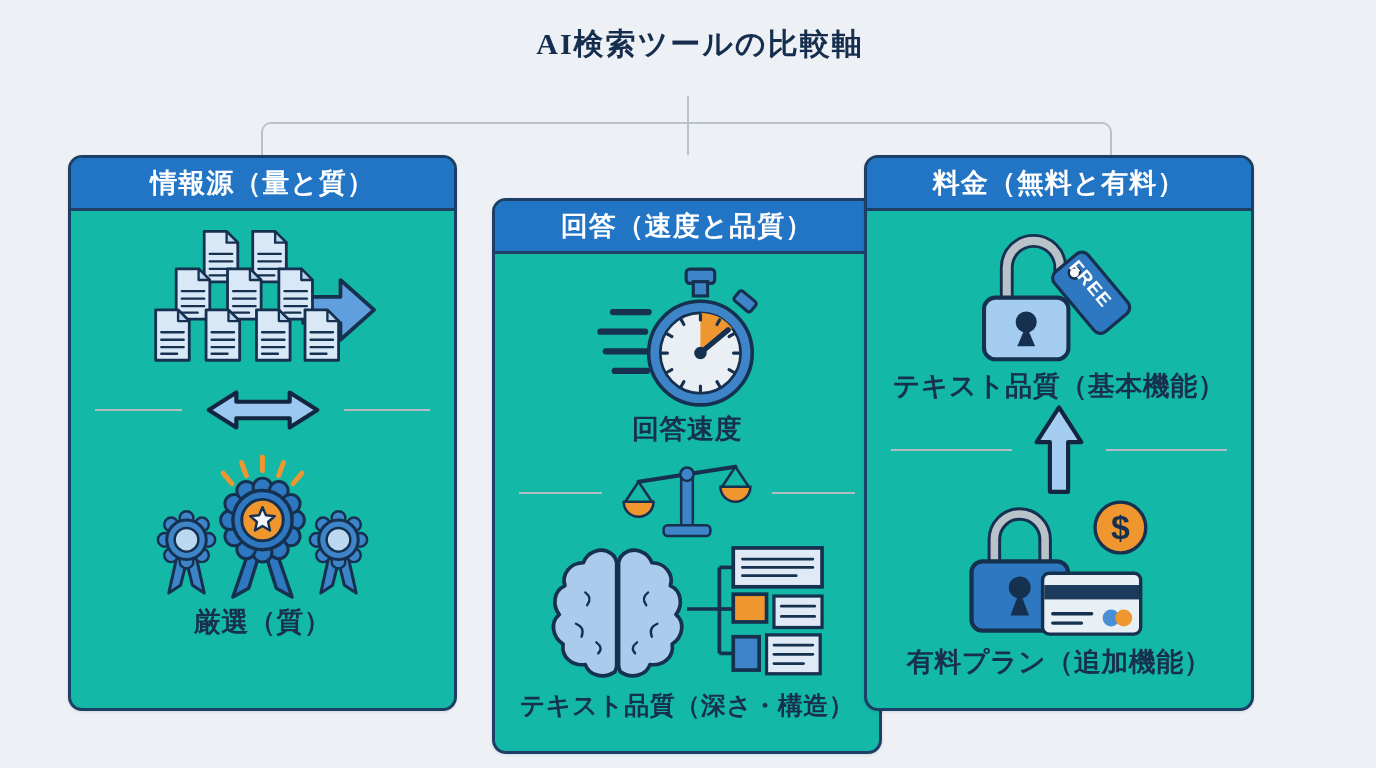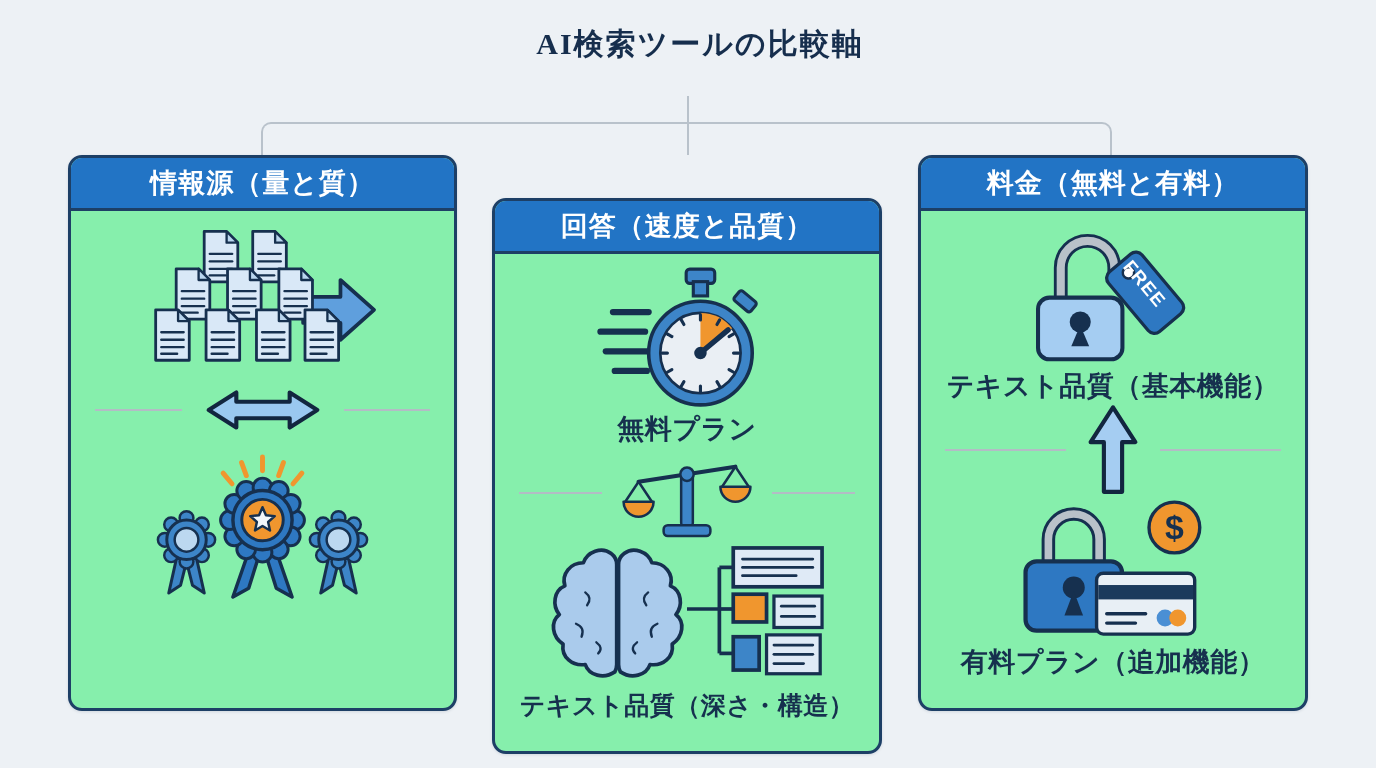--- a/index.html
+++ b/index.html
@@ -15,27 +15,27 @@
   
   .connector-stub-top{position:absolute;left:687px;top:96px;width:2px;height:27px;background:#b9c2cb;}
   .connector-h{
     position:absolute;left:261px;top:122px;width:851px;height:33px;box-sizing:border-box;
     border-top:2px solid #b9c2cb;border-left:2px solid #b9c2cb;border-right:2px solid #b9c2cb;
     border-radius:10px 10px 0 0;
   }
   .connector-stub-mid{position:absolute;left:687px;top:122px;width:2px;height:33px;background:#b9c2cb;}
   
   .card{
-    position:absolute;top:155px;height:556px;background:#86efac;
+    position:absolute;top:155px;height:556px;background:#14b8a6;
     border:3px solid #1d3f66;border-radius:14px;box-sizing:border-box;overflow:hidden;
     box-shadow:0 1px 3px rgba(20,40,70,.12);
   }
   .card-1{left:68px;width:389px;}
   .card-2{left:492px;width:390px;margin-top:43px;}
-  .card-3{left:918px;width:390px;}
+  .card-3{left:864px;width:390px;}
   .card-header{
     height:50px;background:#2274c5;border-bottom:3px solid #1d3f66;
     display:flex;align-items:center;justify-content:center;
     color:#ffffff;font-size:27px;font-weight:700;letter-spacing:1px;
   }
   .card-body{display:flex;flex-direction:column;align-items:center;height:calc(100% - 53px);}
   .icon-box{display:flex;align-items:center;justify-content:center;}
   .icon-top{height:142px;margin-top:12px;}
   .icon-bottom{height:150px;margin-top:6px;}
   .item-label{
@@ -158,20 +158,21 @@
             <circle cx="98.5" cy="40.4" r="9.5"></circle>
           <circle cx="115" cy="37" r="9.5"></circle>
             <circle cx="131.5" cy="40.4" r="9.5"></circle>
             <circle cx="143.6" cy="53.5" r="9.5"></circle>
         </g>
         <circle cx="115" cy="70" r="30" fill="#2e78c2" stroke="#16304f" stroke-width="3.5"></circle>
         <circle cx="115" cy="70" r="21" fill="#f0962e" stroke="#16304f" stroke-width="3"></circle>
         <polygon points="115,57 118.5,65.1 127.4,66 120.7,71.9 122.6,80.5 115,76 107.4,80.5 109.3,71.9 102.6,66 111.5,65.1" fill="#f2f6fa" stroke="#16304f" stroke-width="2.5" stroke-linejoin="round"></polygon>
       </svg>
     </div>
+    <div class="item-label">厳選（質）</div>
   </div>
 </div>
 
 <div class="card card-2">
   <div class="card-header">回答（速度と品質）</div>
   <div class="card-body">
 
     <div class="icon-box icon-top">
       <svg width="193" height="150" viewBox="0 0 215 168">
         <g stroke="#16304f" stroke-width="7" stroke-linecap="round">
@@ -199,21 +200,21 @@
             <line x1="90" y1="83.5" x2="84.8" y2="80.5"></line>
           <line x1="103.5" y1="70" x2="100.5" y2="64.8"></line>
             <line x1="122" y1="65" x2="122" y2="59"></line>
           <line x1="140.5" y1="70" x2="143.5" y2="64.8"></line>
             <line x1="154" y1="83.5" x2="159.2" y2="80.5"></line>
         </g>
         <line x1="122" y1="102" x2="153" y2="76" stroke="#16304f" stroke-width="6" stroke-linecap="round"></line>
         <circle cx="122" cy="102" r="7" fill="#16304f"></circle>
       </svg>
     </div>
-    <div class="item-label">無料プラン</div>
+    <div class="item-label">回答速度</div>
 
     <div class="divider-row">
       <div class="divider-line"></div>
       <svg class="overflow-icon" width="134" height="96" viewBox="0 0 160 115">
         <line x1="22" y1="44" x2="138" y2="26" stroke="#16304f" stroke-width="5" stroke-linecap="round"></line>
         <g stroke="#16304f" stroke-width="3" stroke-linecap="round" fill="none">
           <line x1="22" y1="44" x2="6" y2="68"></line>
             <line x1="22" y1="44" x2="38" y2="68"></line>
           <line x1="138" y1="26" x2="122" y2="50"></line>
             <line x1="138" y1="26" x2="154" y2="50"></line>

